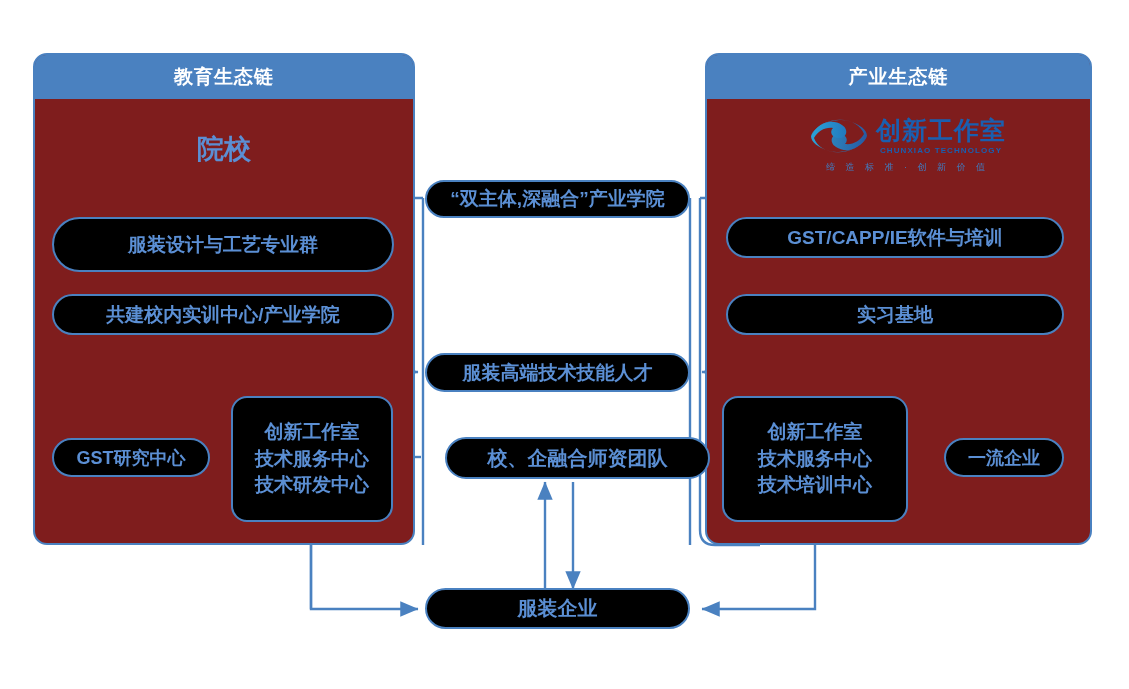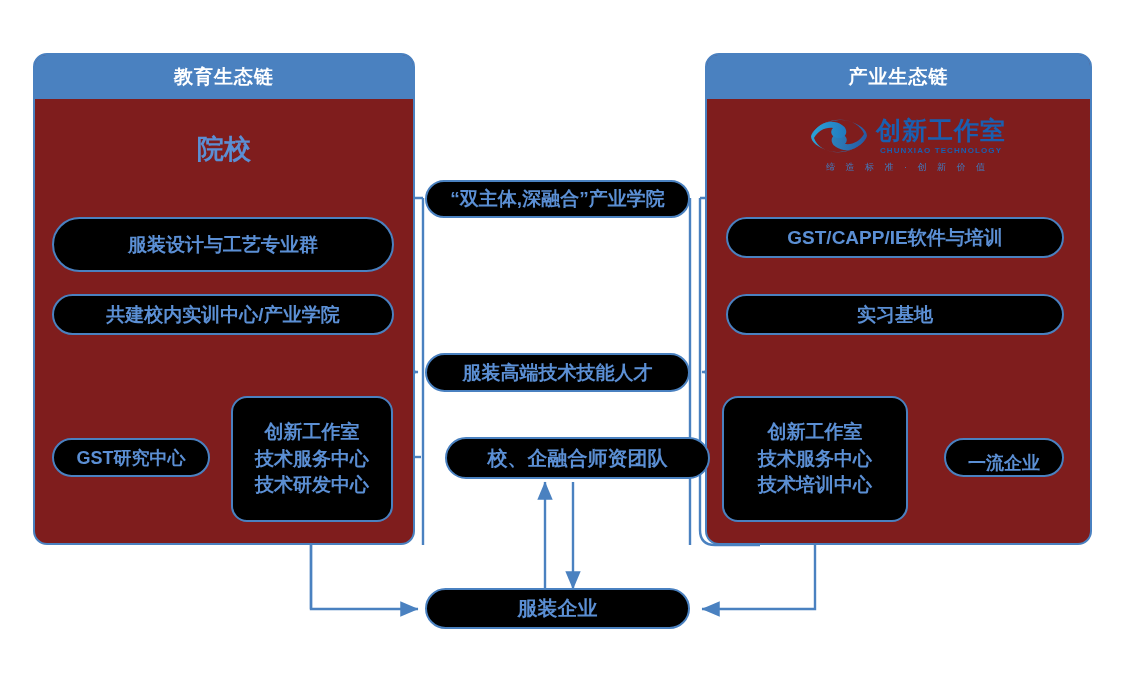--- a/index.html
+++ b/index.html
@@ -157,21 +157,21 @@
       <span>创新工作室</span>
       <span>技术服务中心</span>
       <span>技术培训中心</span>
     </div>
   </div>
 
   <div class="node pill" style="left:425px;top:437px;width:265px;height:42px;font-size:20px;margin-left:20px;">
     <span>校、企融合师资团队</span>
   </div>
 
-  <div class="node pill" style="left:944px;top:438px;width:120px;height:39px;font-size:18px;align-items:flex-end;">
+  <div class="node pill" style="left:944px;top:438px;width:120px;height:39px;font-size:18px;">
     <span>一流企业</span>
   </div>
 
   <div class="node pill" style="left:425px;top:588px;width:265px;height:41px;font-size:20px;">
     <span>服装企业</span>
   </div>
 
 </div>
 
 </body></html>

